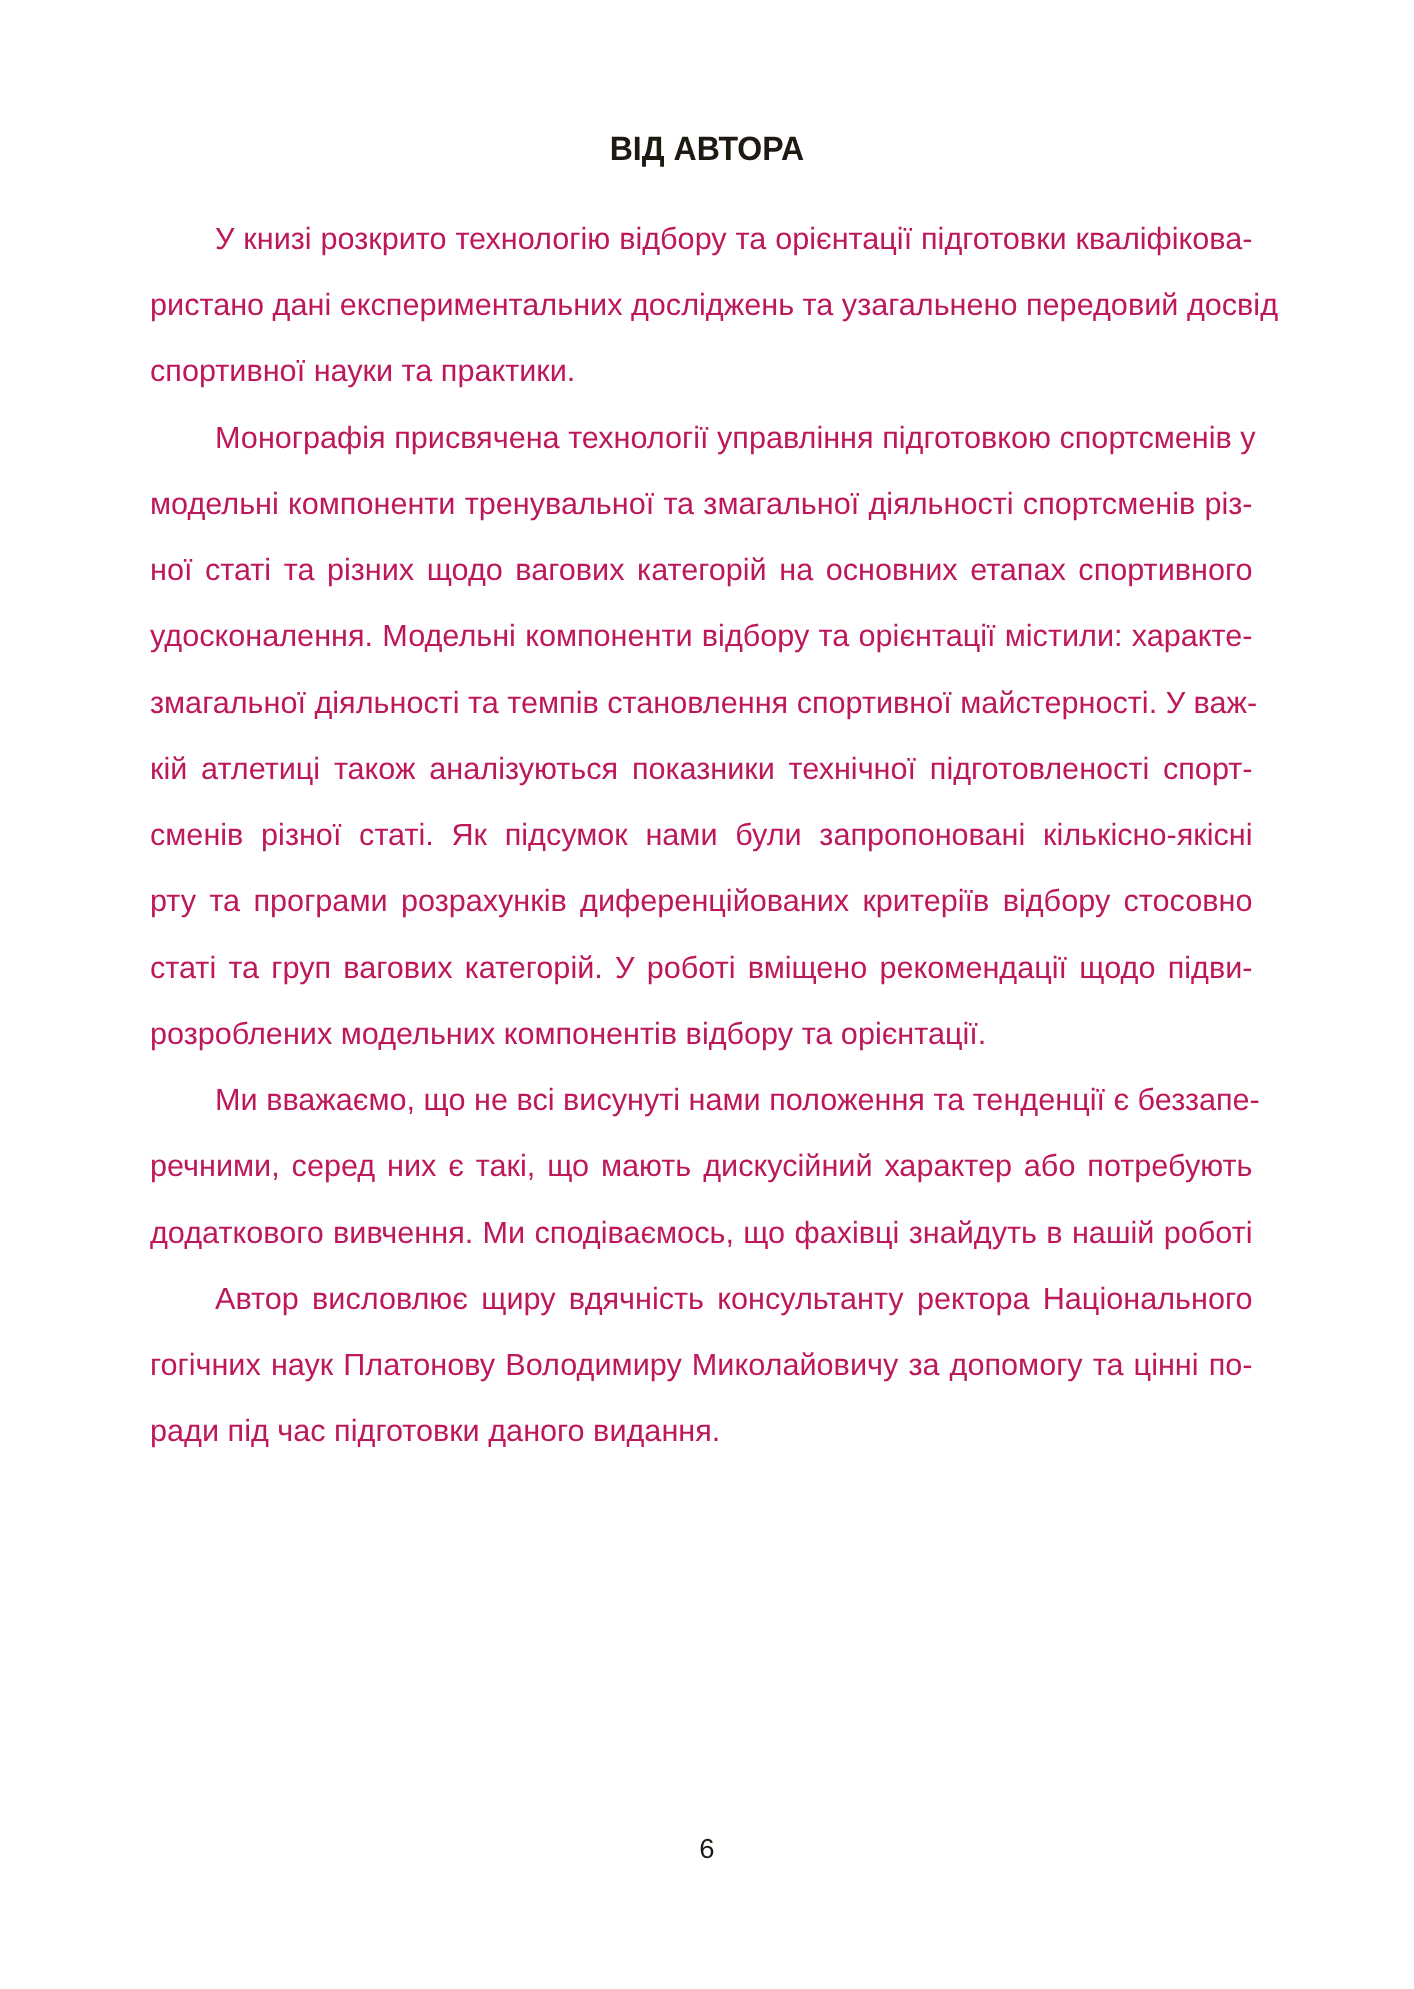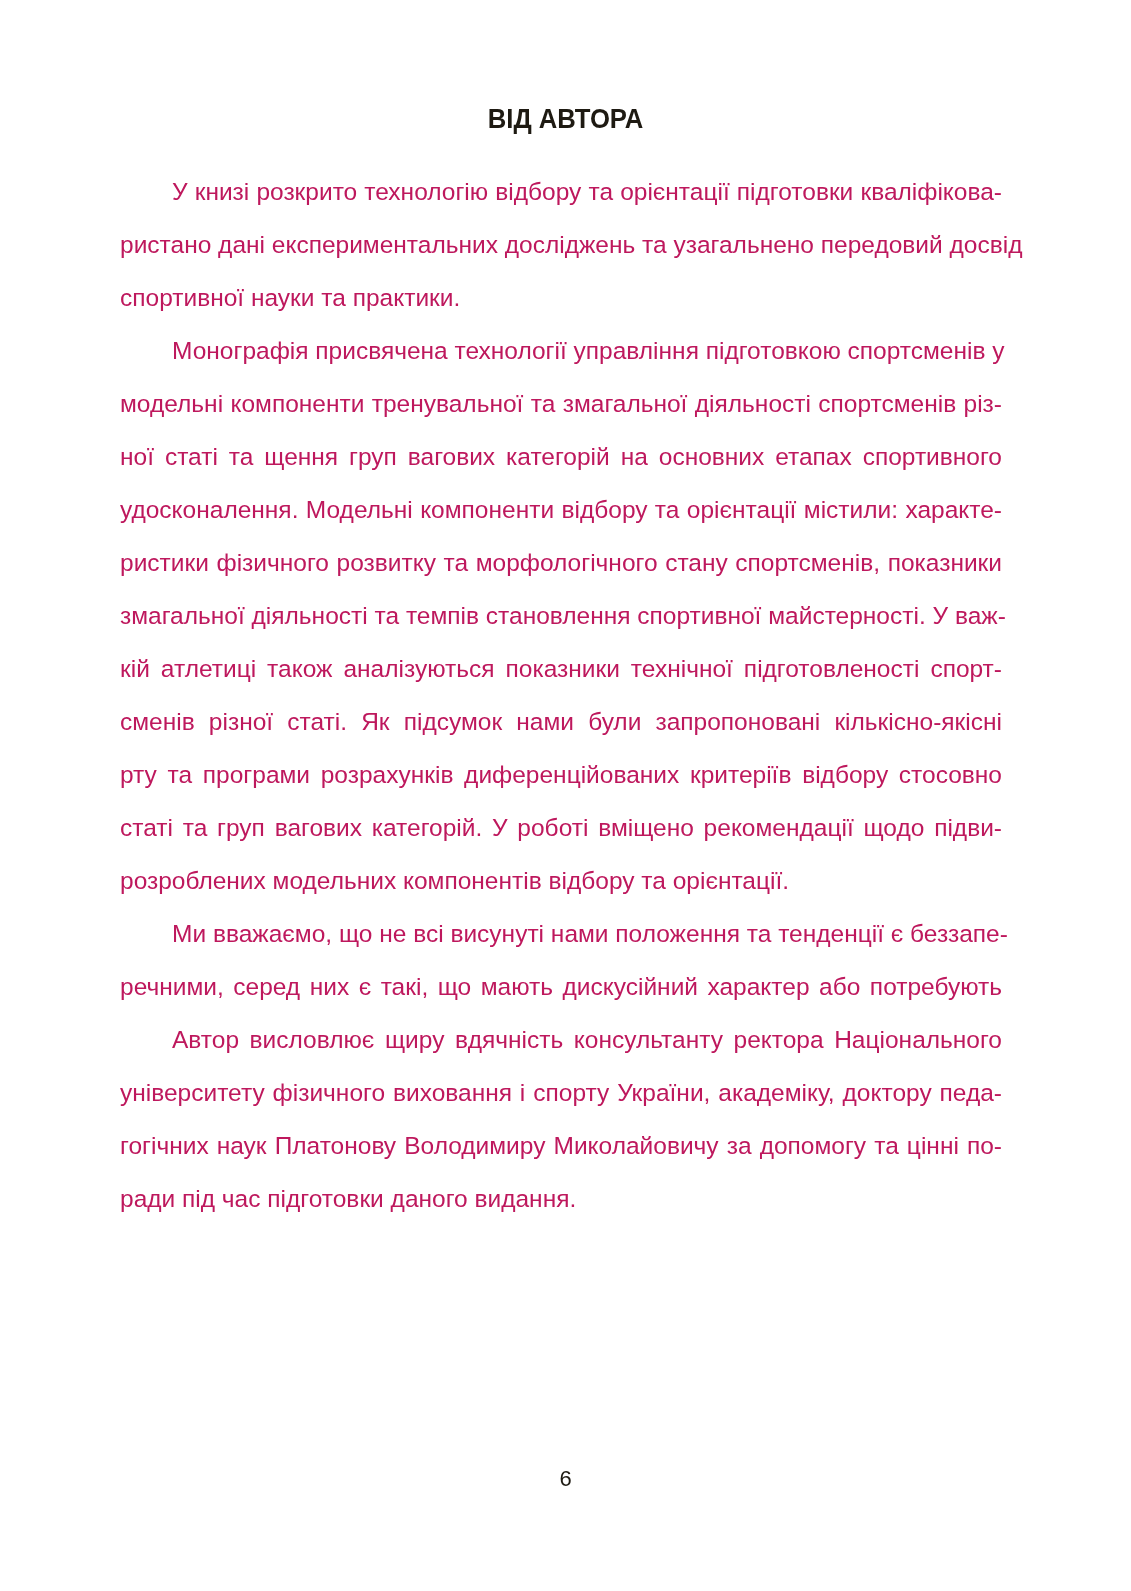--- a/index.html
+++ b/index.html
@@ -42,36 +42,35 @@
 
   <div class="body">
     <div>
       <span class="line first">У книзі розкрито технологію відбору та орієнтації підготовки кваліфікова-</span>
       <span class="line">ристано дані експериментальних досліджень та узагальнено передовий досвід</span>
       <span class="line last">спортивної науки та практики.</span>
     </div>
     <div>
       <span class="line first">Монографія присвячена технології управління підготовкою спортсменів у</span>
       <span class="line">модельні компоненти тренувальної та змагальної діяльності спортсменів різ-</span>
-      <span class="line">ної статі та щення груп вагових категорій на основних етапах спортивного</span>
+      <span class="line">ної статі та різних щодо вагових категорій на основних етапах спортивного</span>
       <span class="line">удосконалення. Модельні компоненти відбору та орієнтації містили: характе-</span>
-      <span class="line">ристики фізичного розвитку та морфологічного стану спортсменів, показники</span>
       <span class="line">змагальної діяльності та темпів становлення спортивної майстерності. У важ-</span>
       <span class="line">кій атлетиці також аналізуються показники технічної підготовленості спорт-</span>
       <span class="line">сменів різної статі. Як підсумок нами були запропоновані кількісно-якісні</span>
       <span class="line">рту та програми розрахунків диференційованих критеріїв відбору стосовно</span>
       <span class="line">статі та груп вагових категорій. У роботі вміщено рекомендації щодо підви-</span>
       <span class="line last">розроблених модельних компонентів відбору та орієнтації.</span>
     </div>
     <div>
       <span class="line first">Ми вважаємо, що не всі висунуті нами положення та тенденції є беззапе-</span>
       <span class="line">речними, серед них є такі, що мають дискусійний характер або потребують</span>
+      <span class="line">додаткового вивчення. Ми сподіваємось, що фахівці знайдуть в нашій роботі</span>
     </div>
     <div>
       <span class="line first">Автор висловлює щиру вдячність консультанту ректора Національного</span>
-      <span class="line">університету фізичного виховання і спорту України, академіку, доктору педа-</span>
       <span class="line">гогічних наук Платонову Володимиру Миколайовичу за допомогу та цінні по-</span>
       <span class="line last">ради під час підготовки даного видання.</span>
     </div>
   </div>
 
   <div class="page-number">6</div>
 </div>
 
 </body></html>

